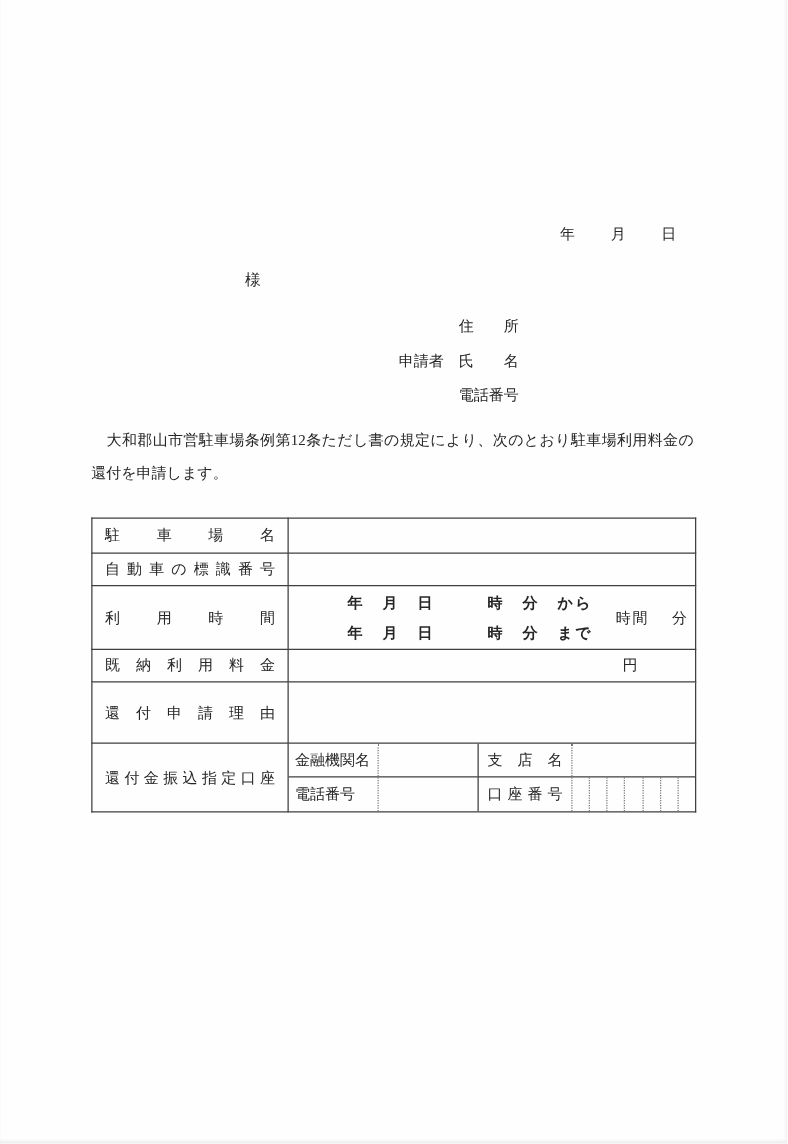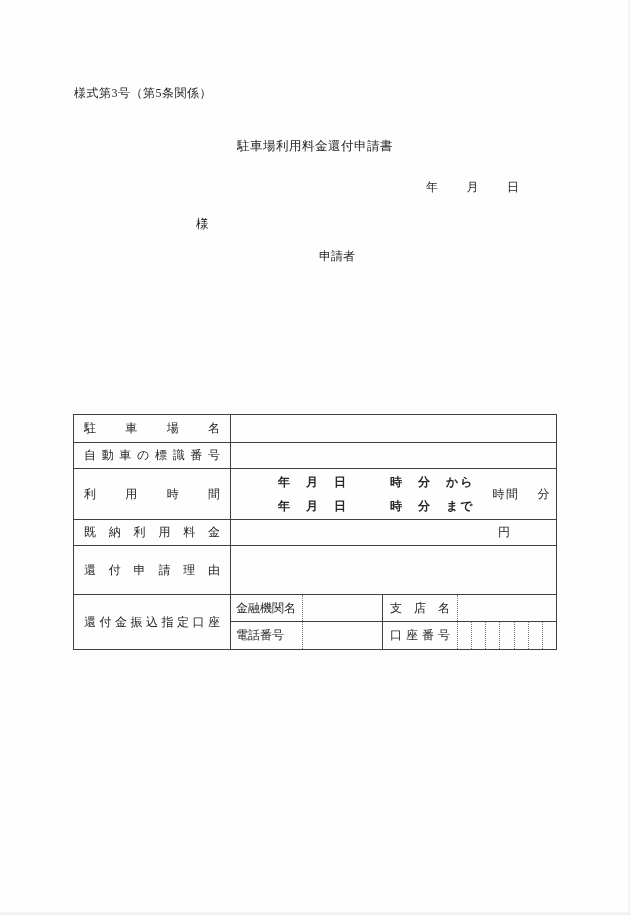--- a/index.html
+++ b/index.html
@@ -13,21 +13,21 @@
     overflow:hidden;
   }
   .page::after{ 
     content:""; position:absolute; inset:0;
     box-shadow:inset -1px -2px 3px rgba(0,0,0,.08);
     pointer-events:none;
   }
   .abs { position:absolute; }
   .form-number { left:74px; top:85px; letter-spacing:.5px; }
   .doc-title { left:0; right:0; top:138px; text-align:center; font-size:12.5px; font-weight:normal; margin:0; letter-spacing:.5px; }
-  .date-line { left:426px; top:179px; letter-spacing:1.5px; }
+  .date-line { left:448px; top:179px; letter-spacing:1.5px; }
   .addressee { left:196px; top:216px; font-size:12.5px; }
   .applicant { left:319px; top:248px; display:flex; align-items:center; gap:12px; }
   .applicant-fields div { line-height:27.5px; }
   .body-par {
     left:73px; top:339px; width:482px;
     line-height:26px; text-align:justify; margin:0;
   }
 
   
   .form-table {
@@ -67,32 +67,36 @@
   .a-blank { flex:1; }
   .digits { flex:1; display:flex; }
   .digits span { flex:1; }
   .digits span + span { border-left:1px dotted #7a7a7a; }
 </style>
 </head>
 <body>
 
 <div class="page">
 
-  <div class="abs form-number">様式第3号（第5条関係）</div>
-
-  <h1 class="abs doc-title">駐車場利用料金還付申請書</h1>
+
 
   <div class="abs date-line">年　　月　　日</div>
 
   <div class="abs addressee">様</div>
 
   <div class="abs applicant">
     <span>申請者</span>
+    <div class="applicant-fields">
+      <div>住　　所</div>
+      <div>氏　　名</div>
+      <div>電話番号</div>
+    </div>
   </div>
 
+  <p class="abs body-par">　大和郡山市営駐車場条例第12条ただし書の規定により、次のとおり駐車場利用料金の還付を申請します。</p>
 
   <table class="form-table">
     <colgroup>
         <col class="c-label">
         <col class="c-value">
       </colgroup>
     <tbody>
       <tr class="r1">
         <td class="lbl">
           <div class="chars">

